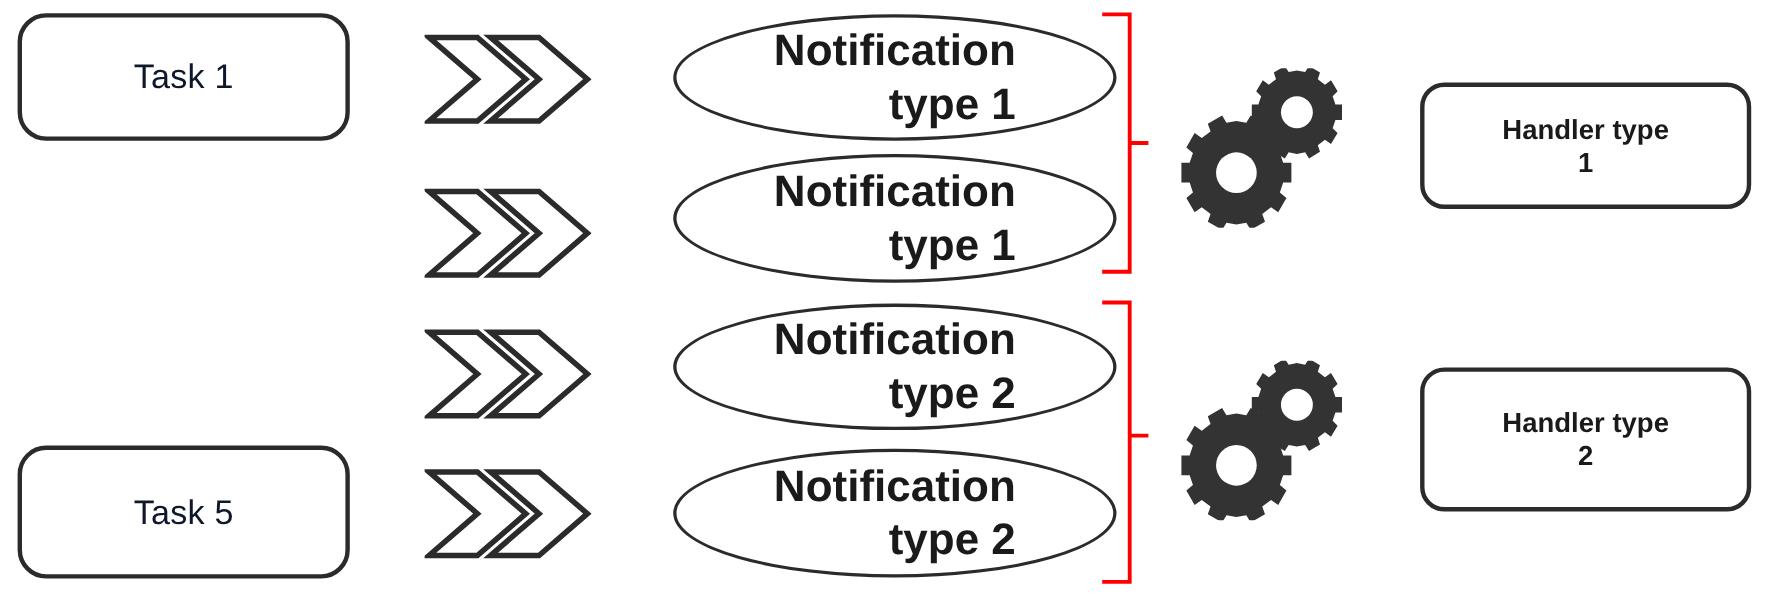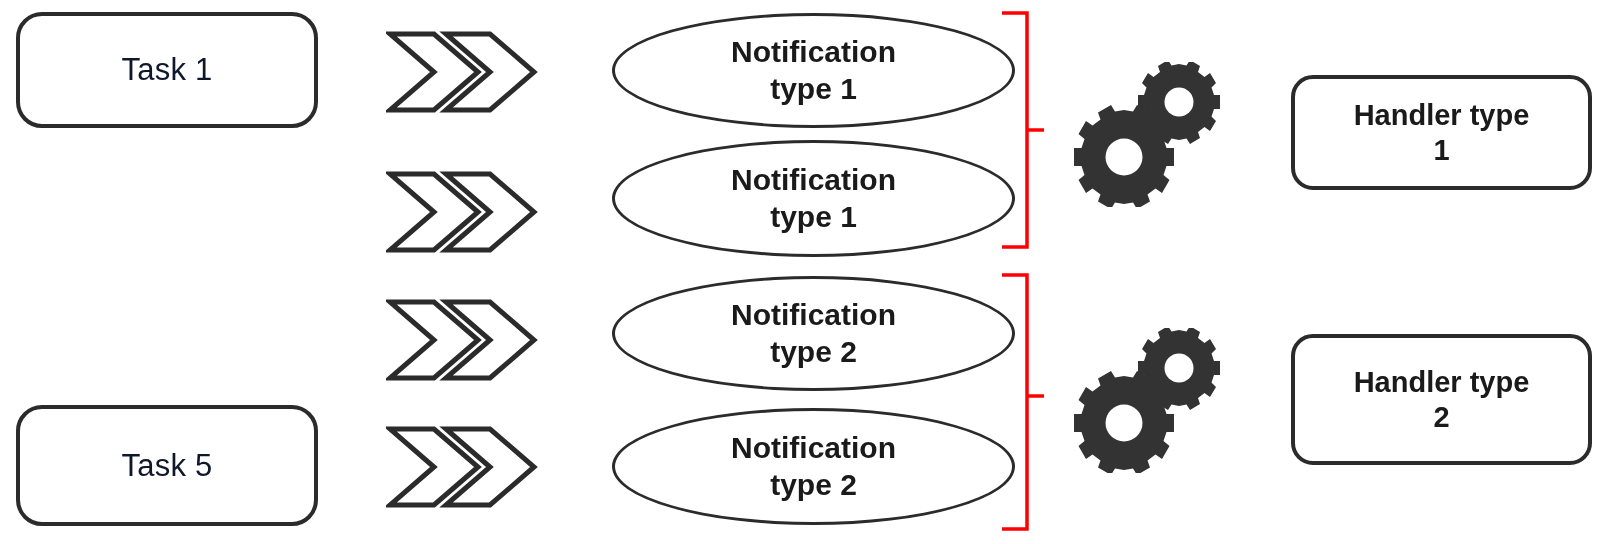--- a/index.html
+++ b/index.html
@@ -51,24 +51,24 @@
     position: absolute;
     box-sizing: border-box;
     background: #ffffff;
     border: 3px solid #2b2b2b;
     border-radius: 50%;
     display: flex;
     align-items: center;
     justify-content: center;
   }
   .ellipse-label {
-    font-size: 30px;
+    font-size: 40px;
     font-weight: bold;
     color: #1a1a1a;
-    text-align: center;
+    text-align: right;
     line-height: 1.22;
     white-space: pre-line;
   }
 
   
   .brace {
     position: absolute;
   }
   .brace svg { display: block; }
 
@@ -83,21 +83,21 @@
     position: absolute;
     box-sizing: border-box;
     background: #ffffff;
     border: 4px solid #2b2b2b;
     border-radius: 22px;
     display: flex;
     align-items: center;
     justify-content: center;
   }
   .handler-label {
-    font-size: 29px;
+    font-size: 25px;
     font-weight: bold;
     color: #1a1a1a;
     text-align: center;
     line-height: 1.2;
     white-space: pre-line;
   }
 </style>
 </head>
 <body>
 

